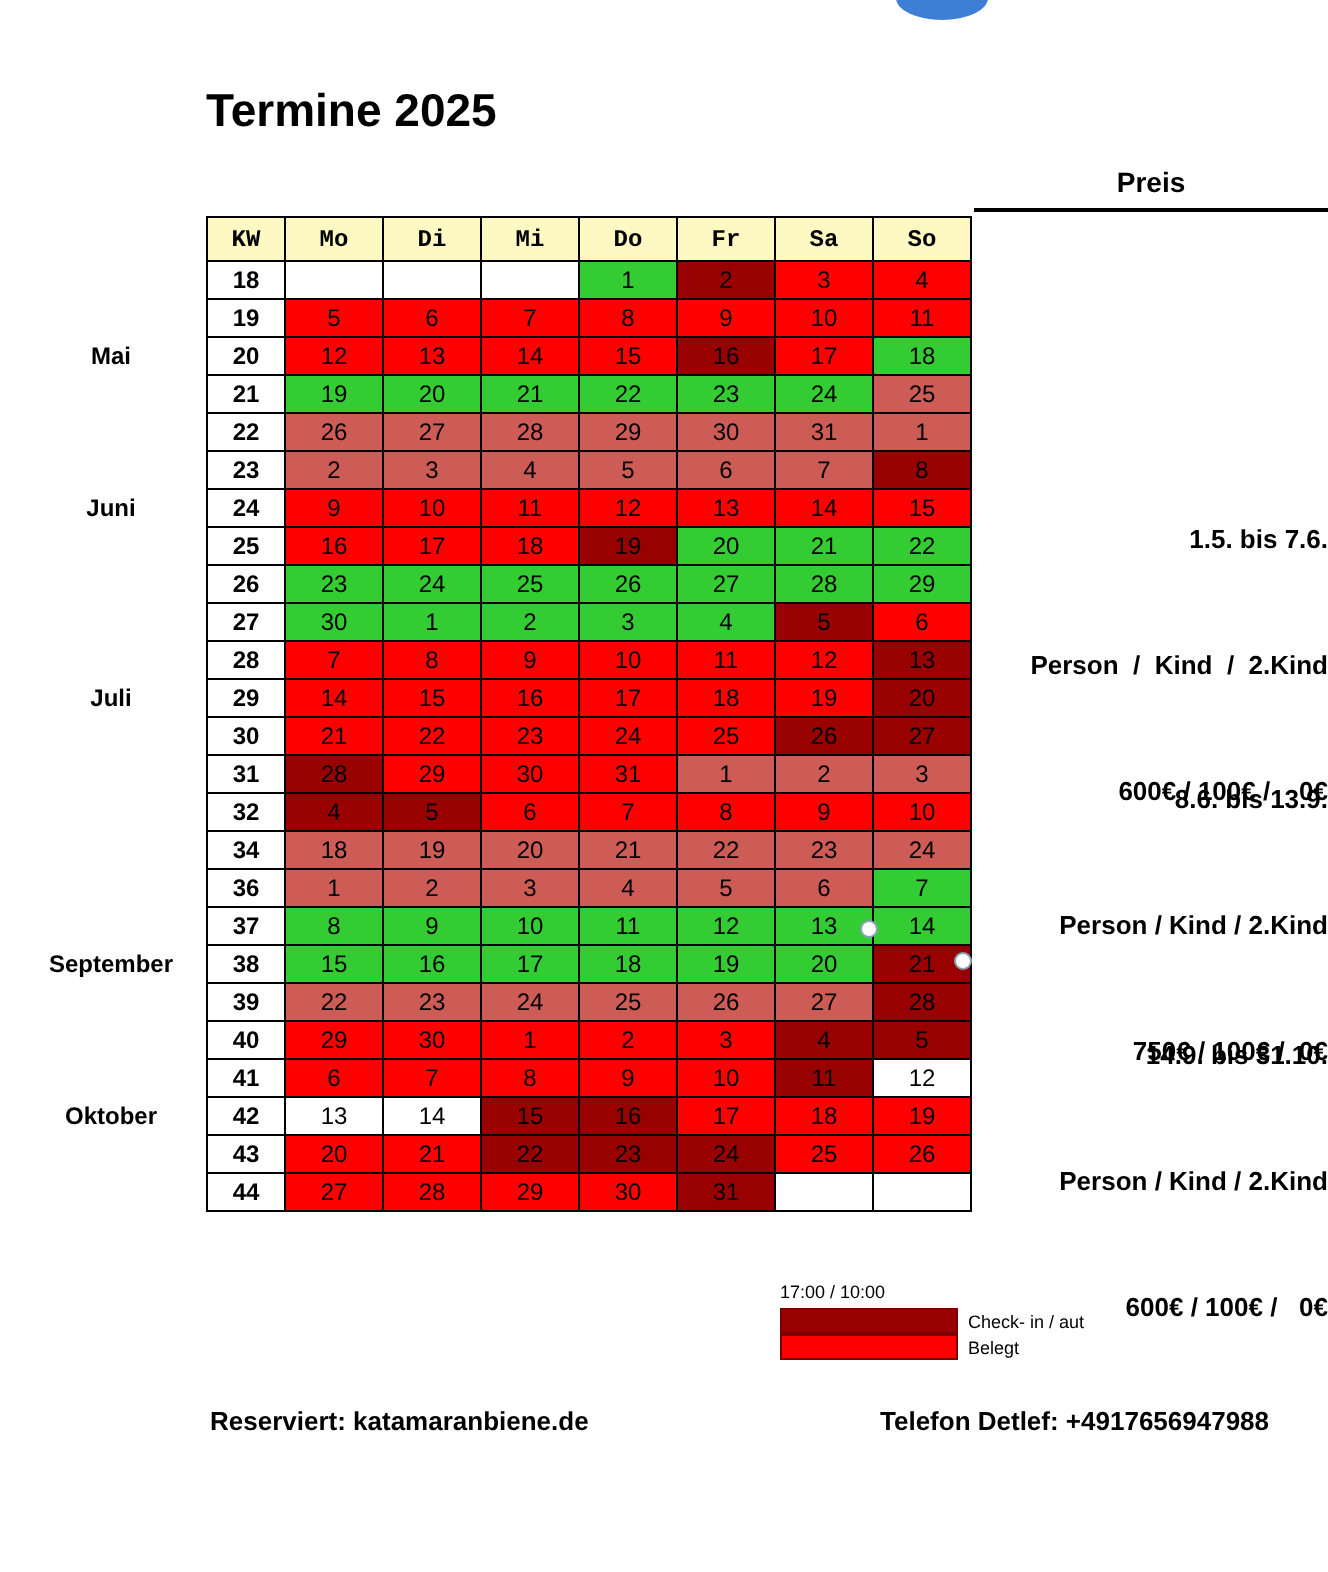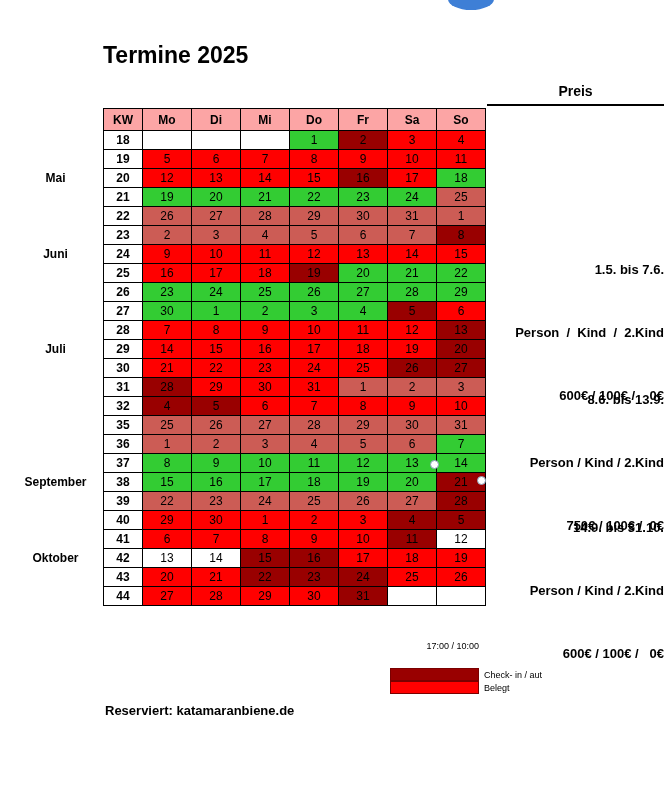--- a/index.html
+++ b/index.html
@@ -19,31 +19,31 @@
   .price-block {position:absolute; left:478px; width:186px; text-align:right;
     font-size:13px; font-weight:bold; line-height:21px; white-space:pre;}
   #price-0 {top:217px;} #price-1 {top:347px;} #price-2 {top:475px;}
   
   table.cal {position:absolute; left:8px; top:108px; border-collapse:collapse; table-layout:fixed;}
   table.cal th, table.cal td {padding:0; font-size:12px; text-align:center; overflow:hidden;}
   th.monthcol, td.monthcol {width:95px; border:none; background:transparent;
     text-align:right; padding-right:6px; font-size:13px; font-weight:bold;}
   th.kwcol {width:38px;}
   th.daycol {width:48px;}
-  th.hcell {border:1px solid #000; height:21px; background:#fca5a5; font-weight:bold;}
+  th.hcell {border:1px solid #000; height:21px; background:#fef9c3; font-weight:bold;font-family:Liberation Mono, monospace;}
   td.kwcell {border:1px solid #000; height:18px; font-weight:bold; background:#fff;}
   td.daycell {border:1px solid #000; height:18px; line-height:18px;}
   
   .legend-left {position:absolute; left:245px; top:654px;}
   .legend-right {position:absolute; left:390px; top:641px;}
   .legend-item {display:flex; align-items:center; height:13px;}
   .lbox {width:86px; height:13px; border:1px solid #000; box-sizing:border-box; flex:none;}
   .lbox-plain {border:1px solid #7a0000;}
   .llabel {font-size:9px; margin-left:5px; white-space:nowrap;}
-  .times {width:89px; text-align:right; font-size:9px; height:12px; margin-bottom:15px;}
+  .times {width:89px; font-size:9px; height:12px; margin-bottom:1px;}
   .legend-right .lbox {width:89px;}
   
   .footer-line {position:absolute; font-size:13px; font-weight:bold;}
   #footer-web {left:105px; top:703px;}
   #footer-phone {left:440px; top:703px;}
   #footer-mail {left:105px; top:724px;}
   
   .handle {position:absolute; width:7px; height:7px; border:1px solid #8aa0b8;
     border-radius:50%; background:#fff;}
   #handle-1 {left:430px; top:460px;}
@@ -236,28 +236,28 @@
           <td class="daycell" style="background: rgb(153, 0, 0);">4</td>
           <td class="daycell" style="background: rgb(153, 0, 0);">5</td>
           <td class="daycell" style="background: rgb(255, 0, 0);">6</td>
           <td class="daycell" style="background: rgb(255, 0, 0);">7</td>
           <td class="daycell" style="background: rgb(255, 0, 0);">8</td>
           <td class="daycell" style="background: rgb(255, 0, 0);">9</td>
           <td class="daycell" style="background: rgb(255, 0, 0);">10</td>
         </tr>
         <tr>
           <td class="monthcol"></td>
-          <td class="kwcell">35</td>
-          <td class="daycell" style="background: rgb(204, 92, 85);">25</td>
-          <td class="daycell" style="background: rgb(204, 92, 85);">26</td>
-          <td class="daycell" style="background: rgb(204, 92, 85);">27</td>
-          <td class="daycell" style="background: rgb(204, 92, 85);">28</td>
-          <td class="daycell" style="background: rgb(204, 92, 85);">29</td>
-          <td class="daycell" style="background: rgb(204, 92, 85);">30</td>
-          <td class="daycell" style="background: rgb(204, 92, 85);">31</td>
+          <td class="kwcell">34</td>
+          <td class="daycell" style="background: rgb(204, 92, 85);">18</td>
+          <td class="daycell" style="background: rgb(204, 92, 85);">19</td>
+          <td class="daycell" style="background: rgb(204, 92, 85);">20</td>
+          <td class="daycell" style="background: rgb(204, 92, 85);">21</td>
+          <td class="daycell" style="background: rgb(204, 92, 85);">22</td>
+          <td class="daycell" style="background: rgb(204, 92, 85);">23</td>
+          <td class="daycell" style="background: rgb(204, 92, 85);">24</td>
         </tr>
         <tr>
           <td class="monthcol"></td>
           <td class="kwcell">36</td>
           <td class="daycell" style="background: rgb(204, 92, 85);">1</td>
           <td class="daycell" style="background: rgb(204, 92, 85);">2</td>
           <td class="daycell" style="background: rgb(204, 92, 85);">3</td>
           <td class="daycell" style="background: rgb(204, 92, 85);">4</td>
           <td class="daycell" style="background: rgb(204, 92, 85);">5</td>
           <td class="daycell" style="background: rgb(204, 92, 85);">6</td>
@@ -380,14 +380,15 @@
     <div class="legend-item">
       <span class="lbox lbox-plain" style="background: rgb(255, 0, 0);"></span>
       <span class="llabel">Belegt</span>
     </div>
   </div>
 
   <div class="handle" id="handle-1"></div>
   <div class="handle" id="handle-2"></div>
 
   <div class="footer-line" id="footer-web">Reserviert: katamaranbiene.de</div>
+  <div class="footer-line" id="footer-phone">Telefon Detlef: +4917656947988</div>
 
 </div>
 
 </body></html>

